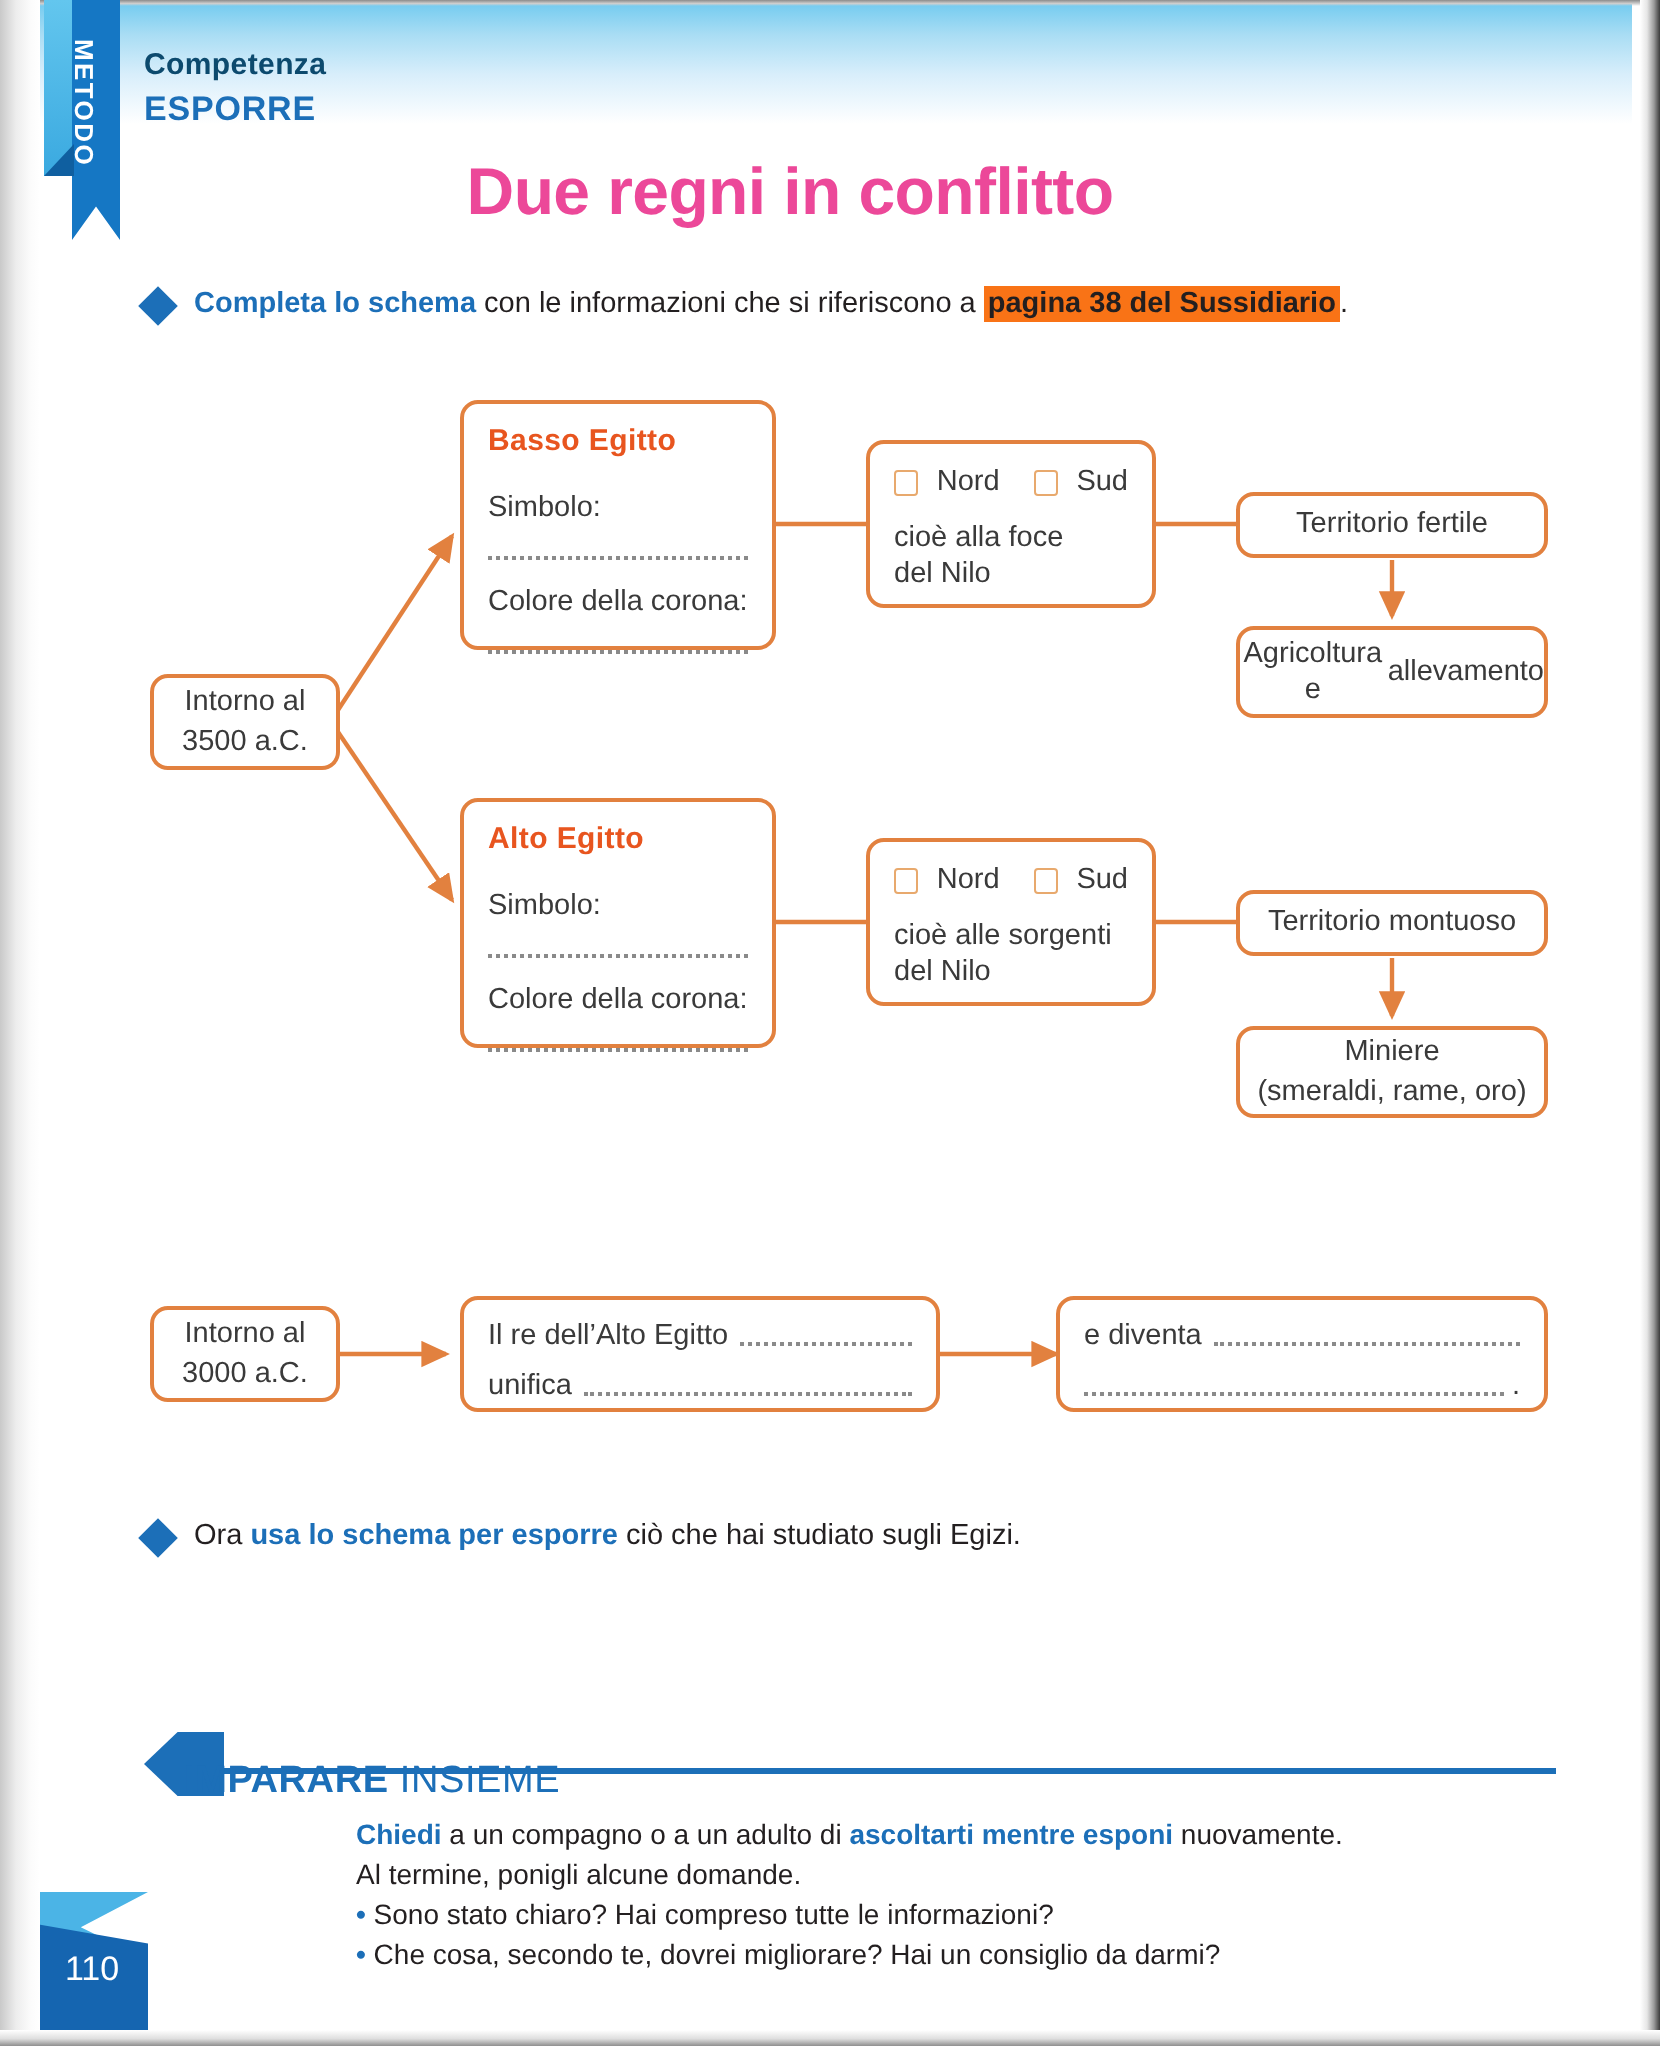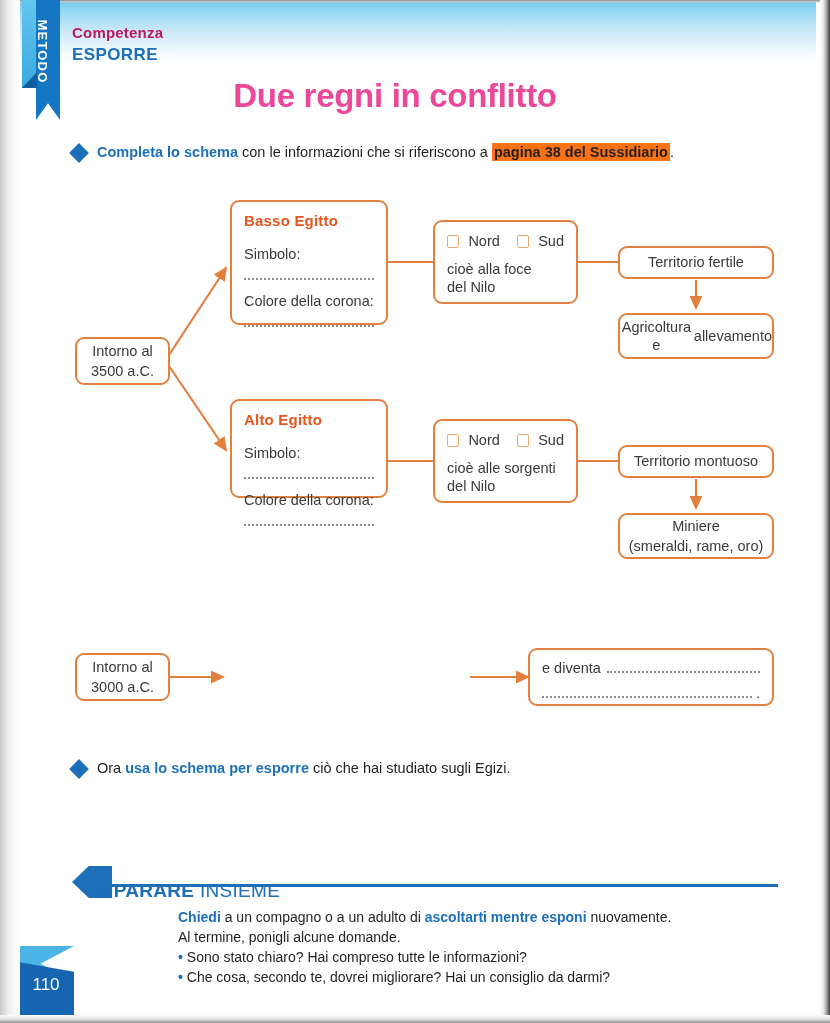--- a/index.html
+++ b/index.html
@@ -28,21 +28,21 @@
   .ribbon-main{position:absolute;left:14px;top:0;width:24px;height:120px;
     background:#1577c4;
     clip-path:polygon(0 0,100% 0,100% 100%,50% 86%,0 100%);}
   .ribbon-fold{position:absolute;left:0;top:72px;width:15px;height:16px;
     background:#0f5fa0;clip-path:polygon(0 100%,100% 0,100% 100%);}
   .ribbon-text{position:absolute;left:-28px;top:44px;width:96px;text-align:center;
     transform:rotate(90deg);color:#ffffff;font-weight:bold;font-size:13px;
     letter-spacing:1.2px;font-family:"Liberation Sans", sans-serif;}
 
   
-  .comp-label{position:absolute;left:72px;top:24px;font-size:15px;color:#be185d;
+  .comp-label{position:absolute;left:72px;top:24px;font-size:15px;color:#0c4a6e;
     font-weight:bold;letter-spacing:.2px;}
   .comp-value{position:absolute;left:72px;top:45px;font-size:17px;color:#1c6fb8;
     font-weight:bold;letter-spacing:.4px;}
   .page-title{position:absolute;left:0;top:77px;width:790px;text-align:center;
     font-size:33px;font-weight:bold;color:#ec4899;letter-spacing:-.3px;}
 
   
   .instr{position:absolute;font-size:14.5px;color:#231f20;white-space:nowrap;}
   .diamond{position:absolute;width:14px;height:14px;background:#1c6fb8;
     transform:rotate(45deg);}
@@ -152,21 +152,21 @@
     <div>del Nilo</div>
   </div>
 
   <div class="box center" style="left:618px;top:246px;width:156px;height:33px;">Territorio fertile</div>
 
   <div class="box center" style="left:618px;top:313px;width:156px;height:46px;flex-direction:row;gap:1px;">
     <div>Agricoltura e</div>
     <div>allevamento</div>
   </div>
 
-  <div class="box" style="left:230px;top:399px;width:158px;height:99px;padding:10px 12px 0 12px;">
+  <div class="box" style="left:230px;top:399px;width:158px;height:125px;padding:10px 12px 0 12px;">
     <div class="box-title">Alto Egitto</div>
     <div class="field-label" style="margin-top:14px;">Simbolo:</div>
     <div class="dots" style="margin-top:14px;"></div>
     <div class="field-label" style="margin-top:12px;">Colore della corona:</div>
     <div class="dots" style="margin-top:14px;"></div>
   </div>
 
   <div class="box" style="left:433px;top:419px;width:145px;height:84px;padding:10px 12px 0 12px;">
     <div class="cbrow">
       <span class="cb"></span>
@@ -183,20 +183,30 @@
   <div class="box center" style="left:618px;top:513px;width:156px;height:46px;flex-direction:column;gap:1px;">
     <div>Miniere</div>
     <div>(smeraldi, rame, oro)</div>
   </div>
 
   <div class="box center" style="left:75px;top:653px;width:95px;height:48px;flex-direction:column;gap:1px;">
     <div>Intorno al</div>
     <div>3000 a.C.</div>
   </div>
 
+  <div class="box" style="left:230px;top:648px;width:240px;height:58px;padding:9px 12px 0 12px;">
+    <div style="display:flex;align-items:flex-end;gap:6px;">
+      <span>Il re dell’Alto Egitto</span>
+      <span class="dots" style="flex:1;margin-bottom:4px;"></span>
+    </div>
+    <div style="display:flex;align-items:flex-end;gap:6px;margin-top:7px;">
+      <span>unifica</span>
+      <span class="dots" style="flex:1;margin-bottom:4px;"></span>
+    </div>
+  </div>
 
   <div class="box" style="left:528px;top:648px;width:246px;height:58px;padding:9px 12px 0 12px;">
     <div style="display:flex;align-items:flex-end;gap:6px;">
       <span>e diventa</span>
       <span class="dots" style="flex:1;margin-bottom:4px;"></span>
     </div>
     <div style="display:flex;align-items:flex-end;gap:4px;margin-top:7px;">
       <span class="dots" style="flex:1;margin-bottom:4px;"></span>
       <span>.</span>
     </div>

